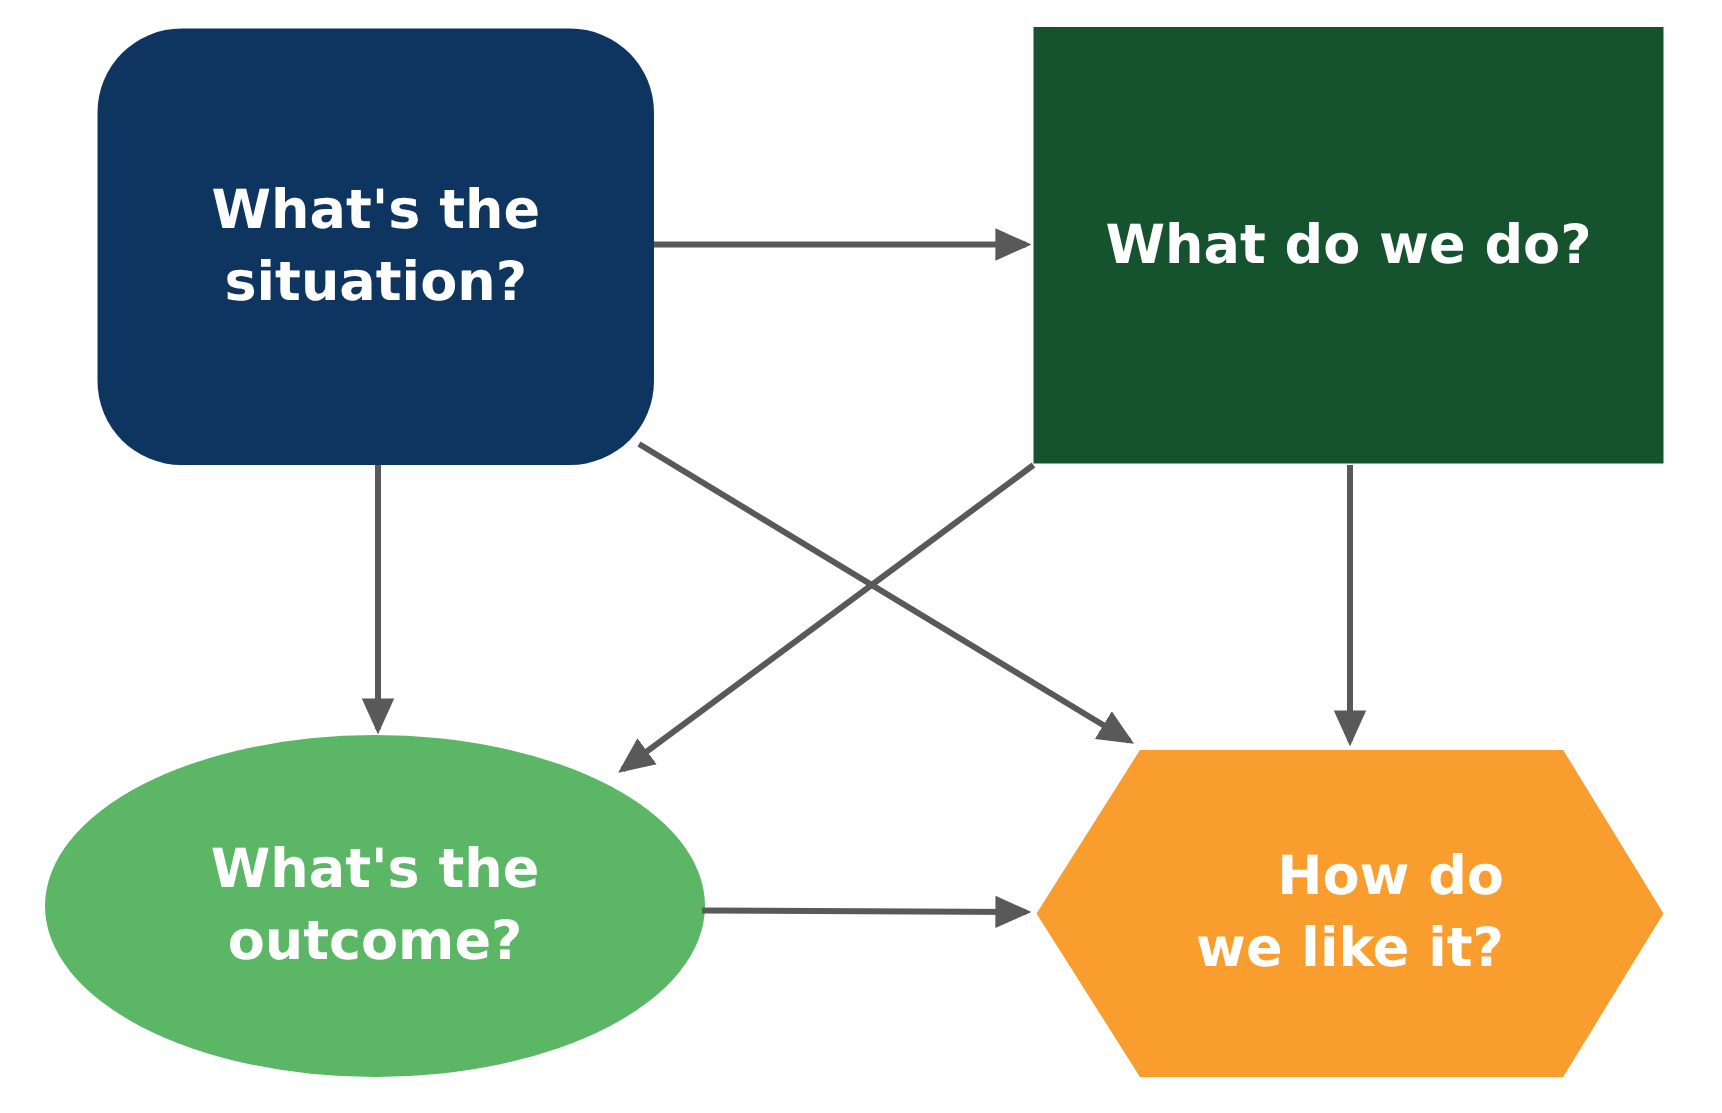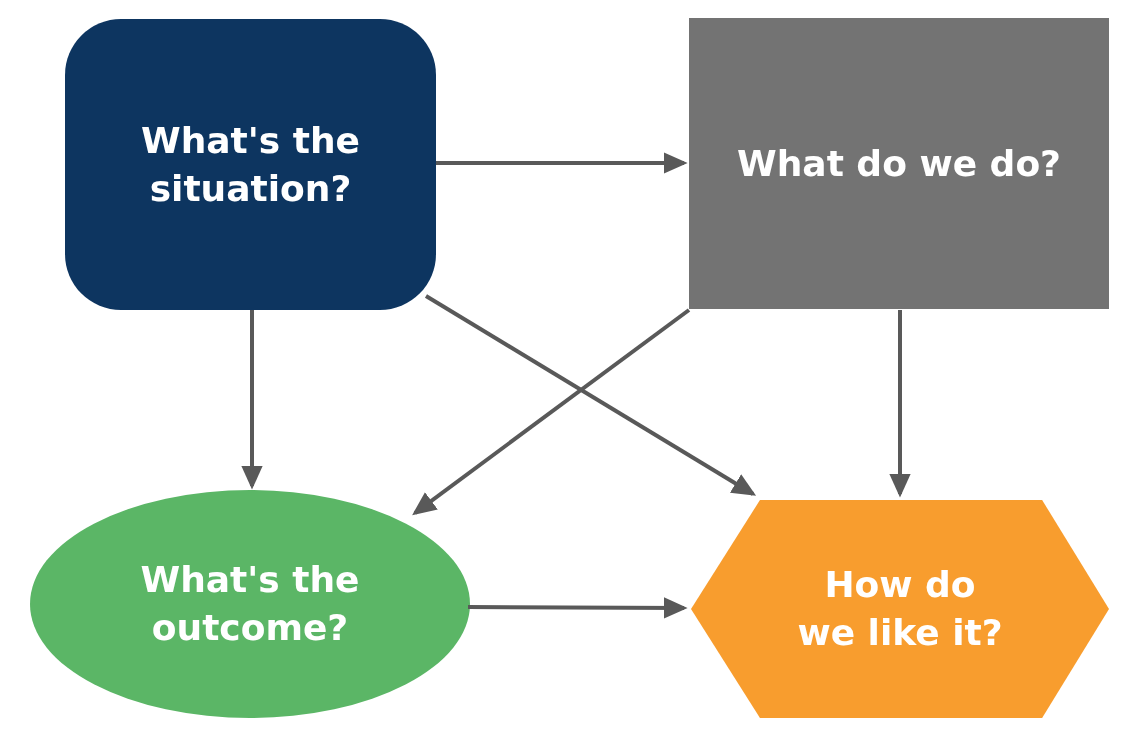--- a/index.html
+++ b/index.html
@@ -40,20 +40,21 @@
   }
   #node-outcome {
     left: 30px; top: 490px;
     width: 440px; height: 228px;
     border-radius: 50%;
   }
   #node-evaluation {
     left: 691px; top: 500px;
     width: 418px; height: 218px;
     clip-path: polygon(0 50%, 16.5% 0, 84% 0, 100% 50%, 84% 100%, 16.5% 100%);
+    text-align: right;
   }
   #arrows-layer {
     position: absolute;
     left: 0; top: 0;
     width: 1148px; height: 742px;
     pointer-events: none;
   }
   #arrows-layer line {
     stroke-width: 4;
     fill: none;
@@ -62,21 +63,21 @@
 </head>
 <body>
 
 <div id="diagram-canvas">
 
   <div class="node" id="node-situation" style="background: rgb(13, 53, 96);">
     <span>What's the
 situation?</span>
   </div>
 
-  <div class="node" id="node-action" style="background: #737373;">
+  <div class="node" id="node-action" style="background: #14532d;">
     <span>What do we do?</span>
   </div>
 
   <div class="node" id="node-outcome" style="background: rgb(91, 182, 102);">
     <span>What's the
 outcome?</span>
   </div>
 
   <div class="node" id="node-evaluation" style="background: rgb(248, 157, 46);">
     <span>How do

